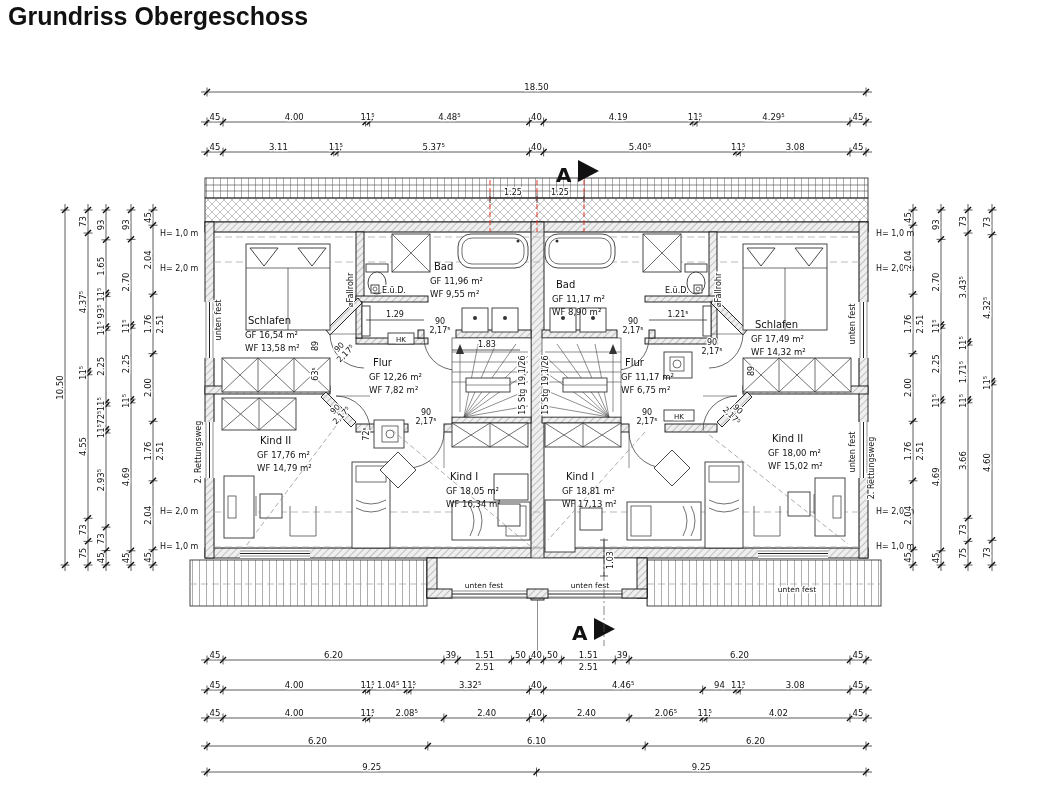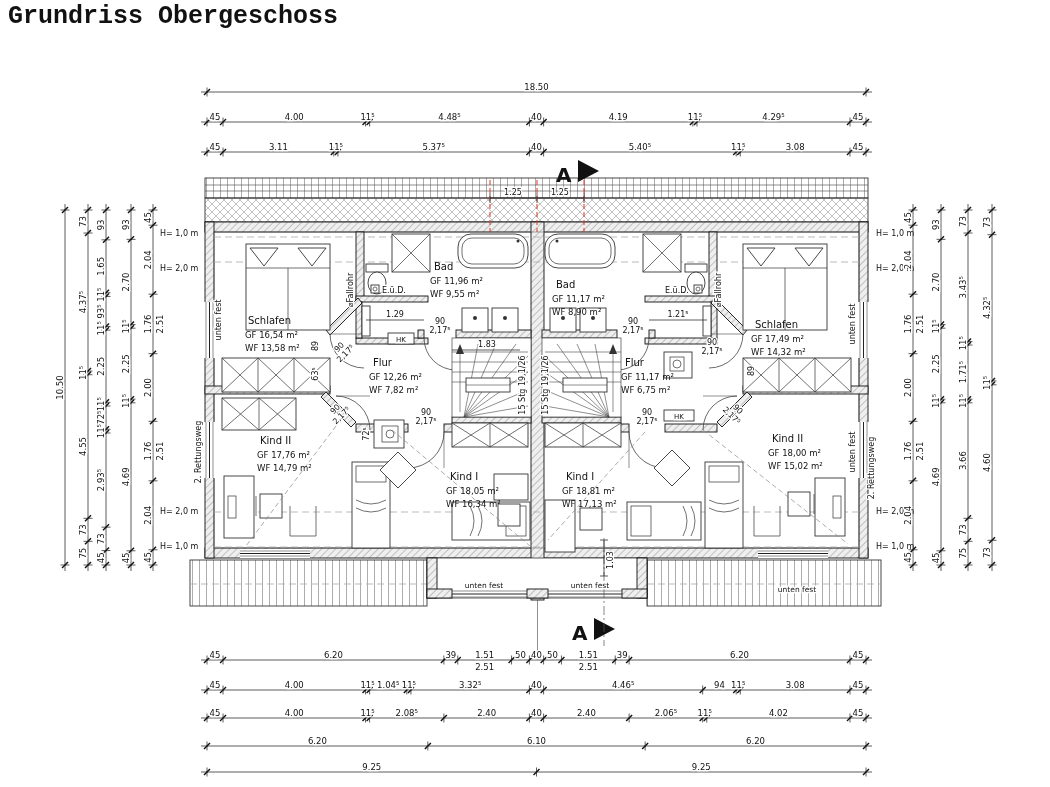--- a/index.html
+++ b/index.html
@@ -1,19 +1,19 @@
 <!DOCTYPE html>
 <html><head>
 <meta charset="utf-8">
 <style>
   html,body{margin:0;padding:0;background:#fff;}
   .page{position:relative;width:1050px;height:787px;background:#fff;overflow:hidden;
         font-family:"DejaVu Sans",sans-serif;}
   h1.title{position:absolute;left:8px;top:2px;margin:0;font-size:25px;font-weight:bold;
-        color:#111;font-family:Liberation Mono, monospace;}
+        color:#111;font-family:Liberation Sans, sans-serif;}
   svg text{font-family:"DejaVu Sans",sans-serif;fill:#111;}
   .dim-line{stroke:#333;stroke-width:0.8;}
   .dim-tick{stroke:#333;stroke-width:0.8;}
   .dim-slash{stroke:#111;stroke-width:1.4;}
   .dim-text{font-size:8.5px;text-anchor:middle;paint-order:stroke;stroke:#fff;stroke-width:2.5px;}
   .room-name{font-size:10px;}
   .room-area{font-size:8.5px;}
   .ann{font-size:8px;paint-order:stroke;stroke:#fff;stroke-width:2.5px;}
   .ann-m{font-size:8px;text-anchor:middle;paint-order:stroke;stroke:#fff;stroke-width:2.5px;}
   .sec{font-size:20px;font-weight:bold;}

